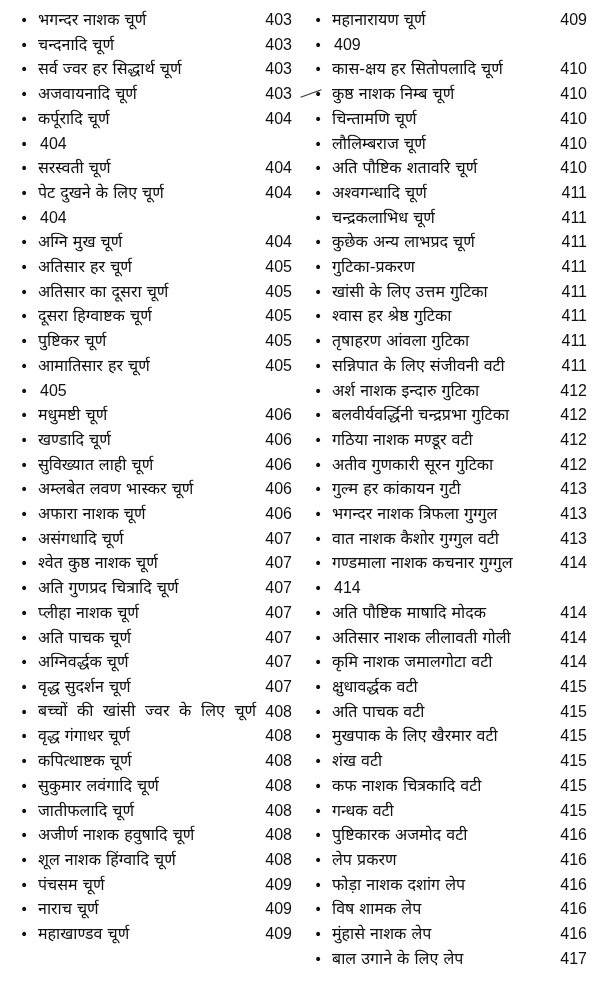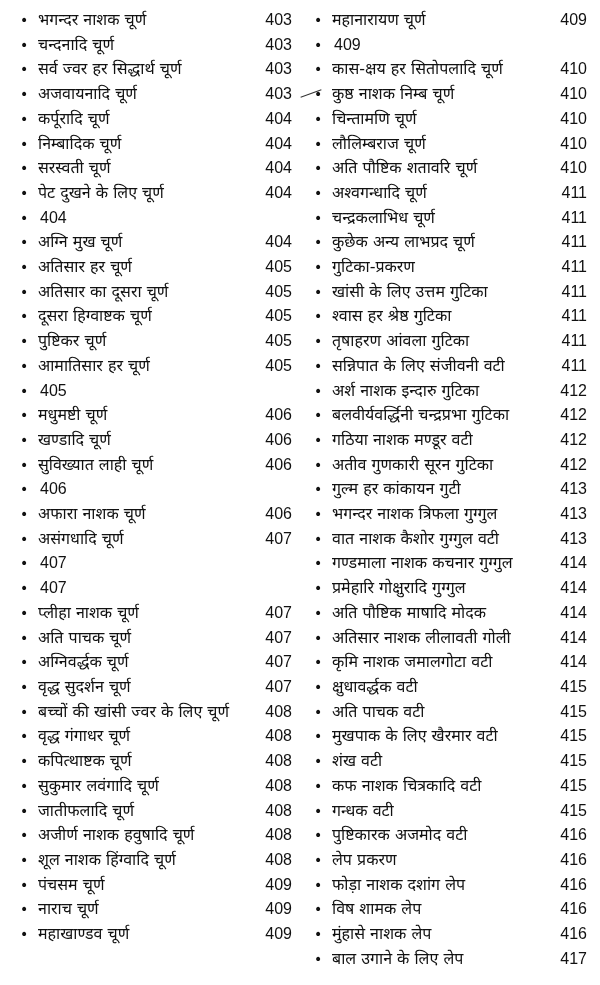--- a/index.html
+++ b/index.html
@@ -7,21 +7,21 @@
       width: 600px; height: 985px; background: #ffffff; overflow: hidden;
       font-family: "DejaVu Sans", sans-serif; color: #111111;
       position: relative;
     }
     .col { position: absolute; top: 8px; }
     .col.left { left: 20px; width: 272px; }
     .col.right { left: 314px; width: 273px; }
     .entry { display: flex; align-items: flex-start; line-height: 24.7px; font-size: 16px; }
     .bullet { width: 18px; flex: 0 0 18px; font-size: 14px; text-align: left; }
     .title { flex: 1 1 auto; white-space: nowrap; }
-    .title.wrap { white-space: normal; }
+    .title.wrap { white-space: normal; font-family: Liberation Mono, monospace; }
     .page { flex: 0 0 auto; text-align: right; font-family: "Liberation Sans", sans-serif; font-size: 16px; align-self: flex-end; padding-left: 2px; }
     .stroke { position: absolute; left: 300px; top: 93px; width: 22px; height: 1px; background: #333; transform: rotate(-20deg); }
   </style>
 </head>
 <body>
 
 <div class="col left" id="left-col">
     <div class="entry">
       <span class="bullet">•</span>
       <span class="title">भगन्दर नाशक चूर्ण</span>
@@ -42,21 +42,20 @@
       <span class="title">अजवायनादि चूर्ण</span>
       <span class="page">403</span>
     </div>
     <div class="entry">
       <span class="bullet">•</span>
       <span class="title">कर्पूरादि चूर्ण</span>
       <span class="page">404</span>
     </div>
     <div class="entry">
       <span class="bullet">•</span>
-      <span class="title">निम्बादिक चूर्ण</span>
       <span class="page">404</span>
     </div>
     <div class="entry">
       <span class="bullet">•</span>
       <span class="title">सरस्वती चूर्ण</span>
       <span class="page">404</span>
     </div>
     <div class="entry">
       <span class="bullet">•</span>
       <span class="title">पेट दुखने के लिए चूर्ण</span>
@@ -110,38 +109,41 @@
       <span class="title">खण्डादि चूर्ण</span>
       <span class="page">406</span>
     </div>
     <div class="entry">
       <span class="bullet">•</span>
       <span class="title">सुविख्यात लाही चूर्ण</span>
       <span class="page">406</span>
     </div>
     <div class="entry">
       <span class="bullet">•</span>
+      <span class="title">अम्लबेत लवण भास्कर चूर्ण</span>
       <span class="page">406</span>
     </div>
     <div class="entry">
       <span class="bullet">•</span>
       <span class="title">अफारा नाशक चूर्ण</span>
       <span class="page">406</span>
     </div>
     <div class="entry">
       <span class="bullet">•</span>
       <span class="title">असंगधादि चूर्ण</span>
       <span class="page">407</span>
     </div>
     <div class="entry">
       <span class="bullet">•</span>
-      <span class="page">407</span>
-    </div>
-    <div class="entry">
-      <span class="bullet">•</span>
+      <span class="title">श्वेत कुष्ठ नाशक चूर्ण</span>
+      <span class="page">407</span>
+    </div>
+    <div class="entry">
+      <span class="bullet">•</span>
+      <span class="title">अति गुणप्रद चित्रादि चूर्ण</span>
       <span class="page">407</span>
     </div>
     <div class="entry">
       <span class="bullet">•</span>
       <span class="title">प्लीहा नाशक चूर्ण</span>
       <span class="page">407</span>
     </div>
     <div class="entry">
       <span class="bullet">•</span>
       <span class="title">अति पाचक चूर्ण</span>
@@ -318,21 +320,20 @@
       <span class="title">वात नाशक कैशोर गुग्गुल वटी</span>
       <span class="page">413</span>
     </div>
     <div class="entry">
       <span class="bullet">•</span>
       <span class="title">गण्डमाला नाशक कचनार गुग्गुल</span>
       <span class="page">414</span>
     </div>
     <div class="entry">
       <span class="bullet">•</span>
-      <span class="title">प्रमेहारि गोक्षुरादि गुग्गुल</span>
       <span class="page">414</span>
     </div>
     <div class="entry">
       <span class="bullet">•</span>
       <span class="title">अति पौष्टिक माषादि मोदक</span>
       <span class="page">414</span>
     </div>
     <div class="entry">
       <span class="bullet">•</span>
       <span class="title">अतिसार नाशक लीलावती गोली</span>

